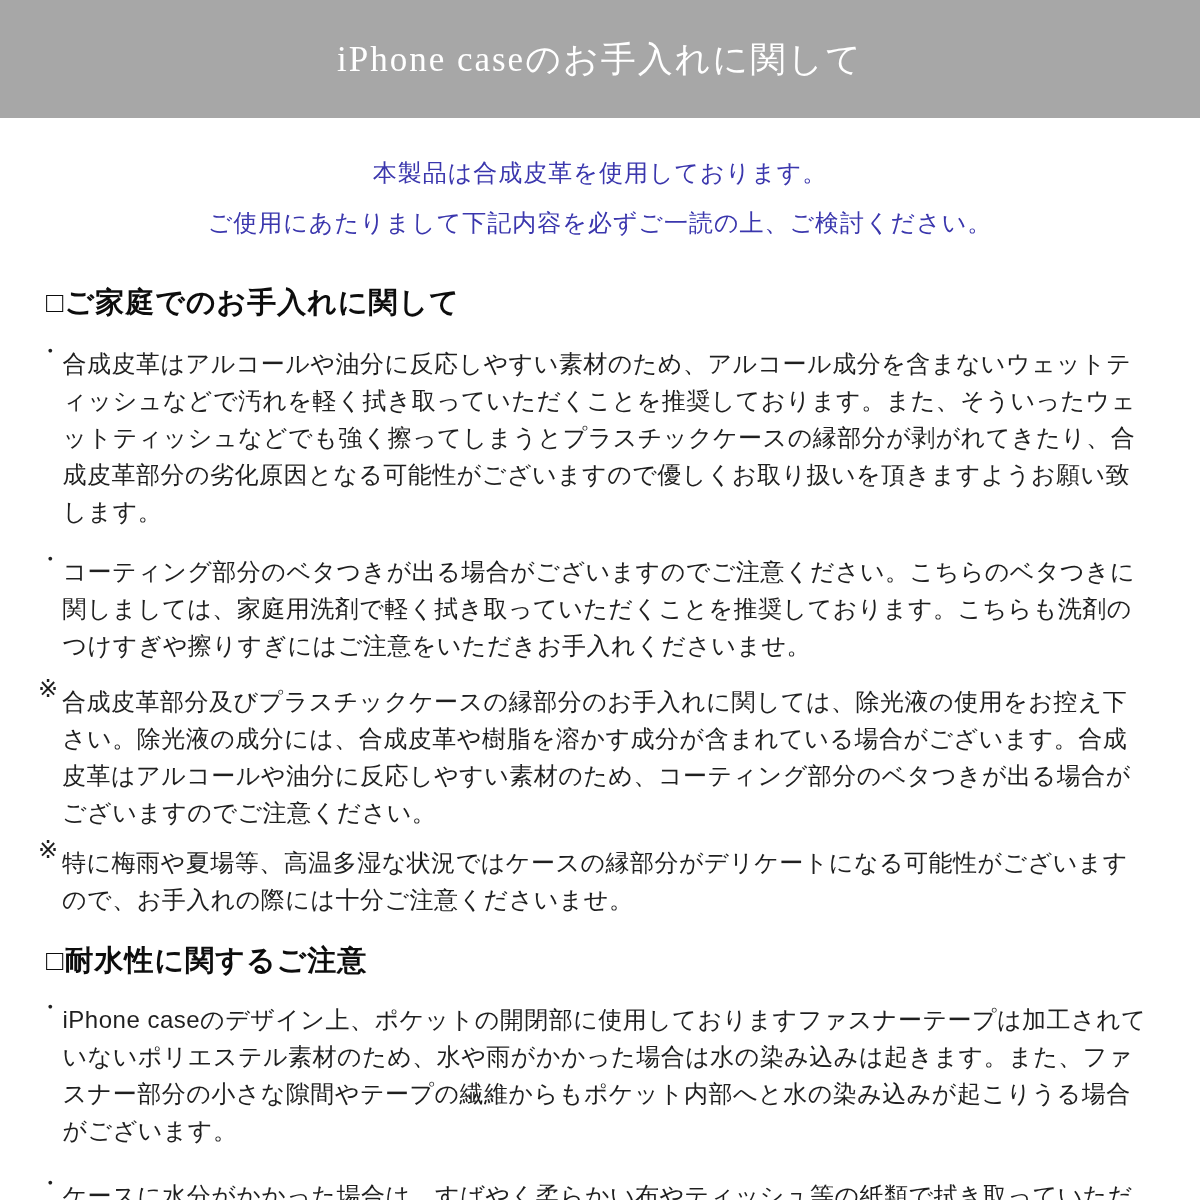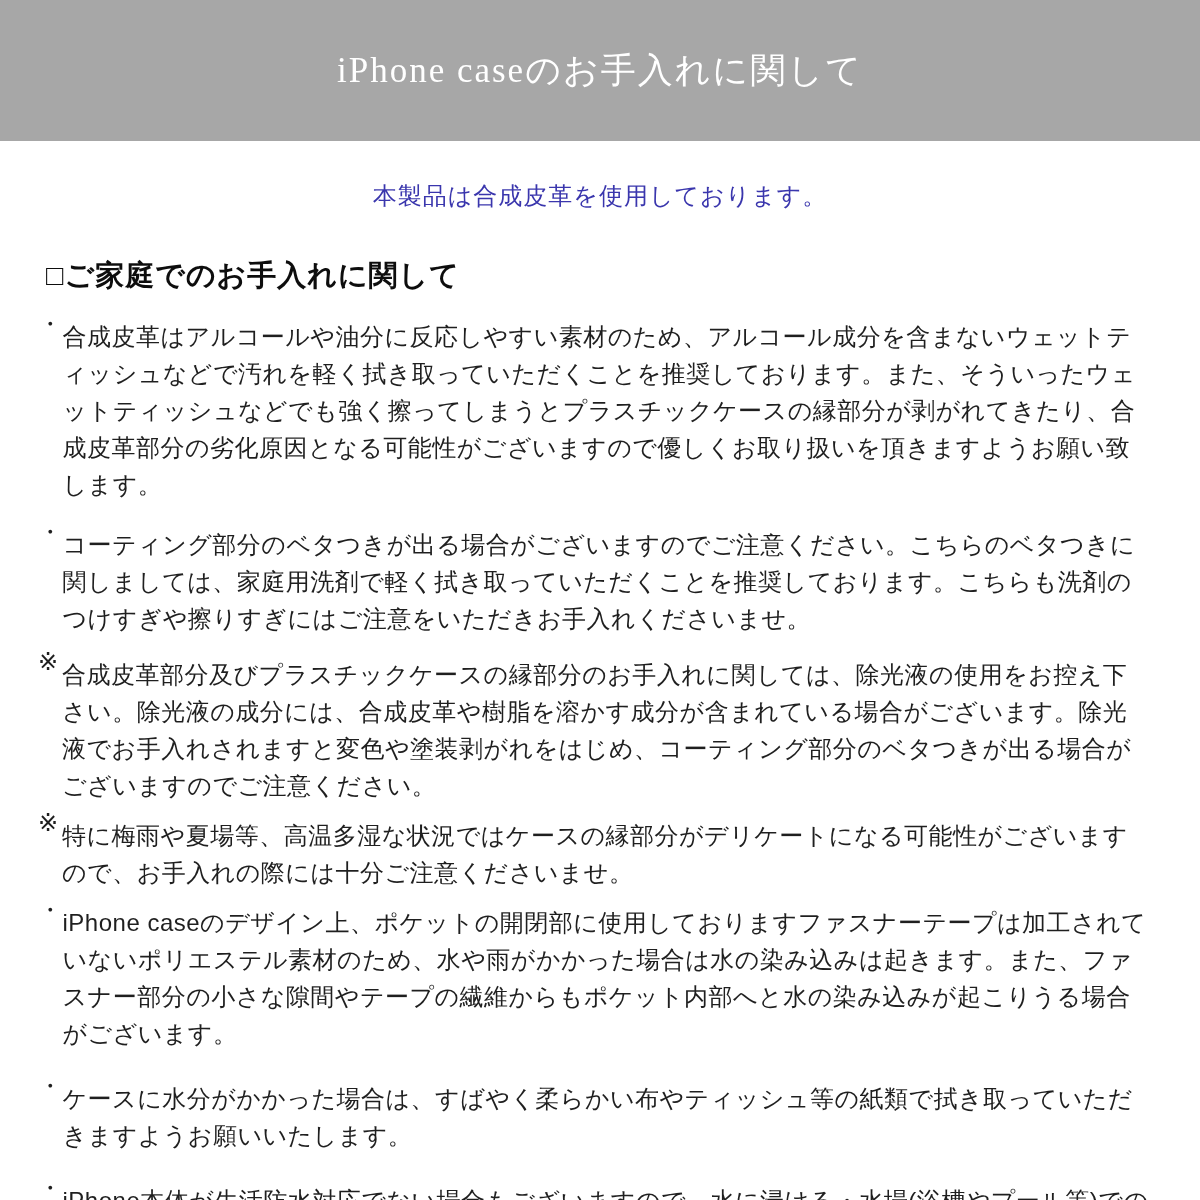--- a/index.html
+++ b/index.html
@@ -5,21 +5,21 @@
   html, body { margin: 0; padding: 0; background: #ffffff; }
   .page {
     width: 1200px;
     min-height: 1200px;
     background: #ffffff;
     font-family: "Liberation Sans", "DejaVu Sans", sans-serif;
     color: #1f1f1f;
     box-sizing: border-box;
   }
   .header {
-    height: 141px;
+    height: 118px;
     background: #a7a7a7;
     display: flex;
     align-items: center;
     justify-content: center;
   }
   .header-title {
     margin: 0;
     color: #ffffff;
     font-family: "Liberation Serif", "DejaVu Serif", serif;
     font-weight: 400;
@@ -72,49 +72,51 @@
 <body>
 
 <div class="page">
 
   <header class="header" style="background: rgb(167, 167, 167);">
     <h1 class="header-title" style="color: rgb(255, 255, 255);">iPhone caseのお手入れに関して</h1>
   </header>
 
   <div class="intro" id="intro-block" style="color: rgb(58, 54, 173);">
     <p class="intro-line">本製品は合成皮革を使用しております。</p>
+    <p class="intro-line">ご使用にあたりまして下記内容を必ずご一読の上、ご検討ください。</p>
   </div>
 
   <main class="content">
 
     <section>
       <h2 class="section-heading">□ご家庭でのお手入れに関して</h2>
 
       <div class="item mb10">
         <span class="marker">・</span>
         <span class="text">合成皮革はアルコールや油分に反応しやすい素材のため、アルコール成分を含まないウェットティッシュなどで汚れを軽く拭き取っていただくことを推奨しております。また、そういったウェットティッシュなどでも強く擦ってしまうとプラスチックケースの縁部分が剥がれてきたり、合成皮革部分の劣化原因となる可能性がございますので優しくお取り扱いを頂きますようお願い致します。</span>
       </div>
 
       <div class="item mb6">
         <span class="marker">・</span>
         <span class="text">コーティング部分のベタつきが出る場合がございますのでご注意ください。こちらのベタつきに関しましては、家庭用洗剤で軽く拭き取っていただくことを推奨しております。こちらも洗剤のつけすぎや擦りすぎにはご注意をいただきお手入れくださいませ。</span>
       </div>
 
       <div class="item mb0">
         <span class="marker">※</span>
-        <span class="text">合成皮革部分及びプラスチックケースの縁部分のお手入れに関しては、除光液の使用をお控え下さい。除光液の成分には、合成皮革や樹脂を溶かす成分が含まれている場合がございます。除光液でお手入れされますと変色や塗装剥がれをはじめ、コーティング部分のベタつきが出る場合がございますのでご注意ください。</span>
+        <span class="text">合成皮革部分及びプラスチックケースの縁部分のお手入れに関しては、除光液の使用をお控え下さい。除光液の成分には、合成皮革や樹脂を溶かす成分が含まれている場合がございます。合成皮革はアルコールや油分に反応しやすい素材のため、コーティング部分のベタつきが出る場合がございますのでご注意ください。</span>
       </div>
 
       <div class="item mb0">
         <span class="marker">※</span>
         <span class="text">特に梅雨や夏場等、高温多湿な状況ではケースの縁部分がデリケートになる可能性がございますので、お手入れの際には十分ご注意くださいませ。</span>
       </div>
     </section>
 
     <section>
+      <h2 class="section-heading second">□耐水性に関するご注意</h2>
 
       <div class="item mb15">
         <span class="marker">・</span>
         <span class="text">iPhone caseのデザイン上、ポケットの開閉部に使用しておりますファスナーテープは加工されていないポリエステル素材のため、水や雨がかかった場合は水の染み込みは起きます。また、ファスナー部分の小さな隙間やテープの繊維からもポケット内部へと水の染み込みが起こりうる場合がございます。</span>
       </div>
 
       <div class="item mb15">
         <span class="marker">・</span>
         <span class="text">ケースに水分がかかった場合は、すばやく柔らかい布やティッシュ等の紙類で拭き取っていただきますようお願いいたします。</span>
       </div>

